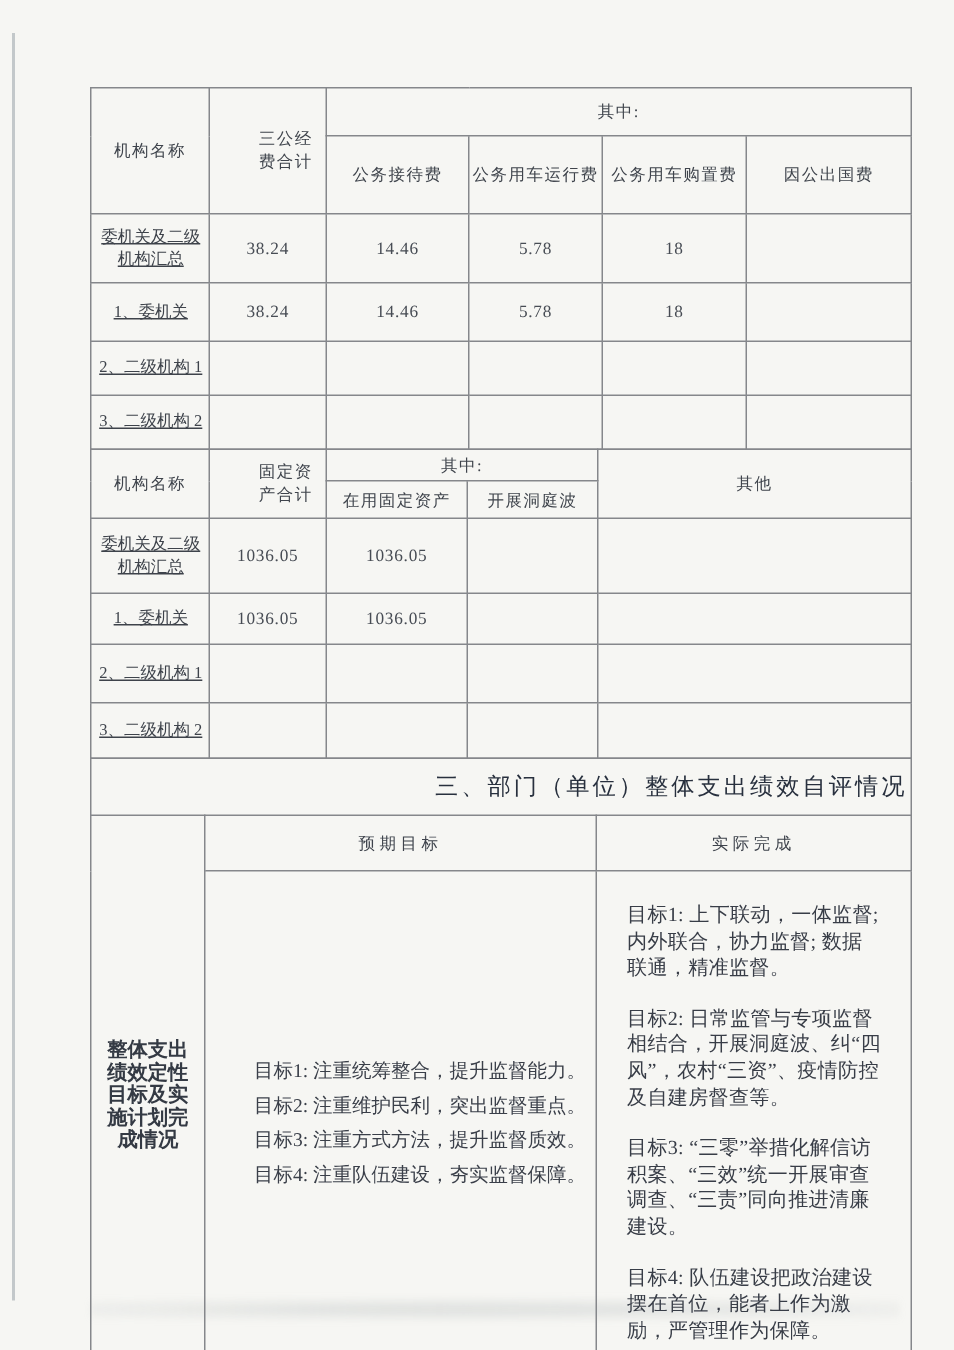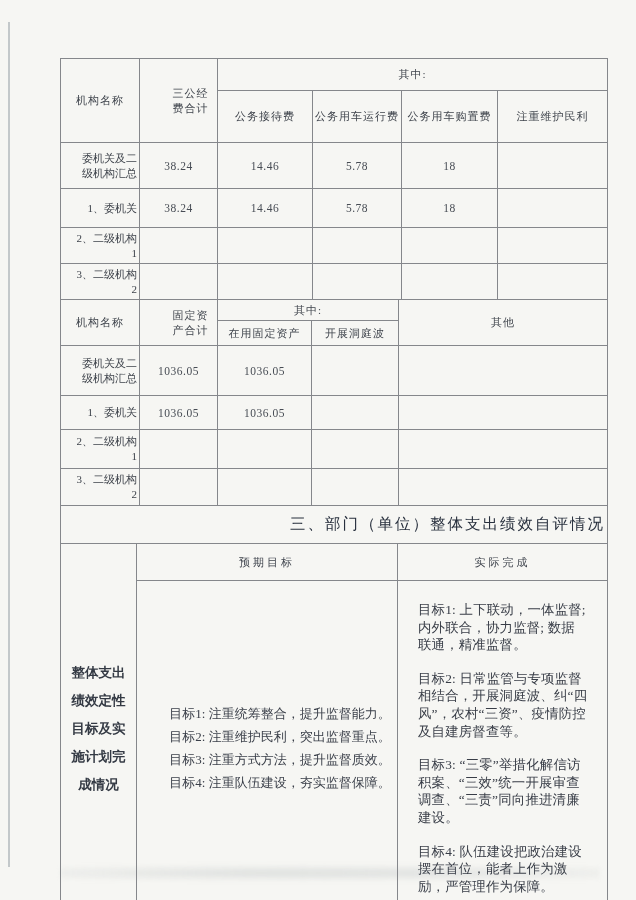--- a/index.html
+++ b/index.html
@@ -29,33 +29,33 @@
   td {
     border:1px solid #85878b;
     padding:1px 2px;
     font-size:11px;
     color:#454a52;
     overflow:hidden;
     text-align:center;
     vertical-align:middle;
   }
   .hdr { letter-spacing:1px; color:#3f444c; }
-  td.org { text-align:right; padding-left:14px; line-height:15px; color:#3e434b; }
+  td.org { text-align:center; padding-left:3px; line-height:15px; color:#3e434b;text-decoration:underline; }
   td.num { font-size:11.5px; letter-spacing:0.5px; color:#474c54; }
   .w4 { display:inline-block; width:4em; text-align:center; line-height:15px;margin-left:24px; }
   
   td.sec-title {
     font-size:15.5px; font-weight:normal; letter-spacing:2px;
     color:#28303e; text-align:right; vertical-align:middle;
   }
   td.colhead { font-size:11px; letter-spacing:3px; color:#3e434c; }
   td.rowlabel { vertical-align:middle; text-align:center; }
   .rowlabel-inner {
     display:inline-block; width:4em; text-align:center;
-    font-size:13.5px; font-weight:bold; line-height:28px; color:#343a44;
+    font-size:13.5px; font-weight:bold; line-height:15px; color:#343a44;
   }
   td.goals { vertical-align:middle; text-align:center; padding:4px 6px; }
   td.goals p { margin:0; text-indent:2em; font-size:13px; line-height:23px; color:#3a3f49; }
   td.actual { vertical-align:top; text-align:left; padding:4px 3px 3px 4px; }
   td.actual p { margin:16px; font-size:13.4px; line-height:17.6px; color:#383d47; letter-spacing:0.2px; }
   .pagenum {
     margin-top:10px; text-align:center;
     font-size:12px; color:#3c4149;
   }
 </style>
@@ -80,21 +80,21 @@
       <tbody>
           <tr style="height:32px">
         <td rowspan="2" class="hdr">机构名称</td>
         <td rowspan="2" class="hdr"><span class="w4">三公经费合计</span></td>
         <td colspan="4" class="hdr">其中:</td>
       </tr>
       <tr style="height:52px">
         <td class="hdr">公务接待费</td>
         <td class="hdr">公务用车运行费</td>
         <td class="hdr">公务用车购置费</td>
-        <td class="hdr">注重维护民利</td>
+        <td class="hdr">因公出国费</td>
       </tr>
       <tr style="height:46px">
         <td class="org">委机关及二级机构汇总</td>
         <td class="num">38.24</td>
         <td class="num">14.46</td>
         <td class="num">5.78</td>
         <td class="num">18</td>
         <td class="num"></td>
       </tr>
       <tr style="height:39px">

